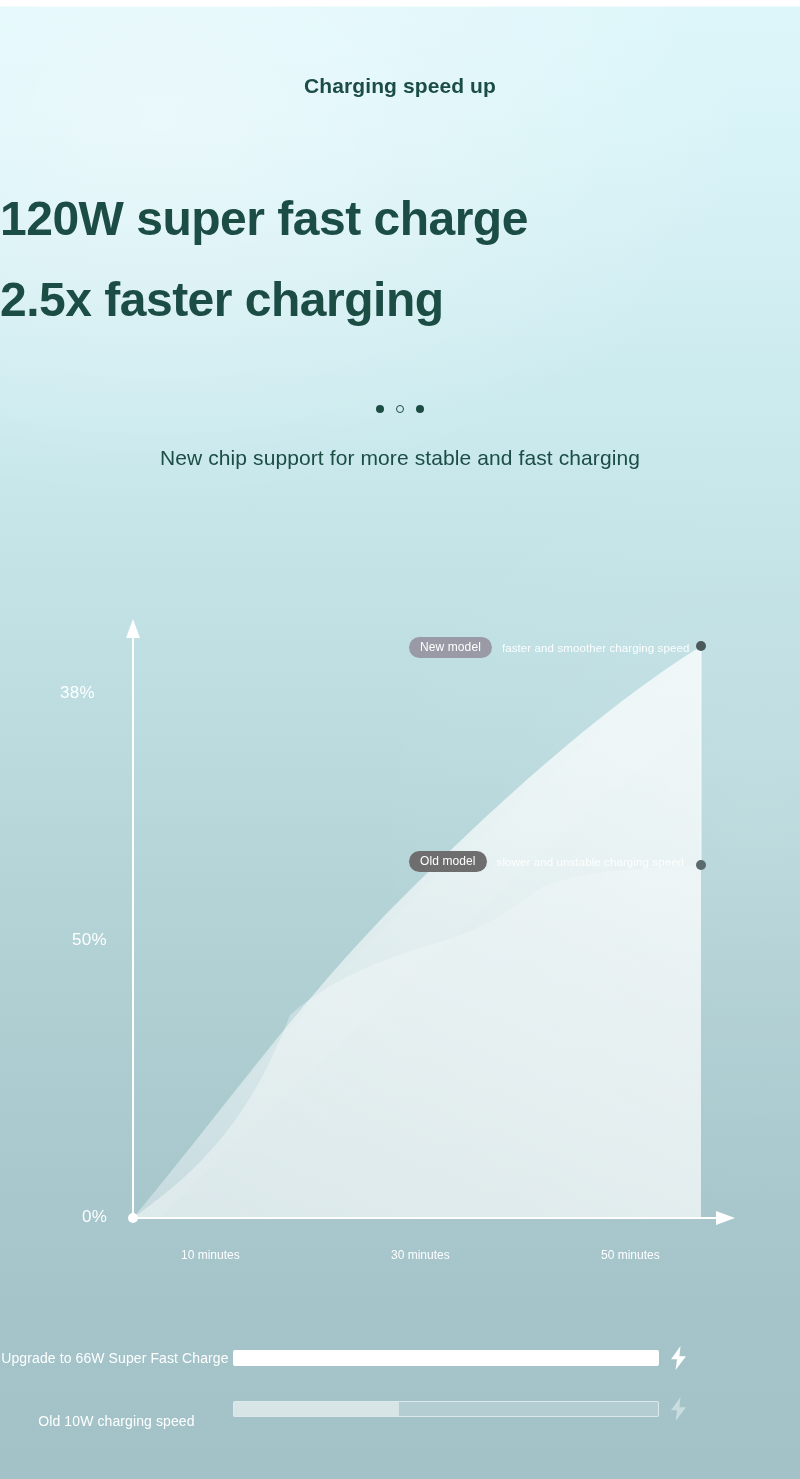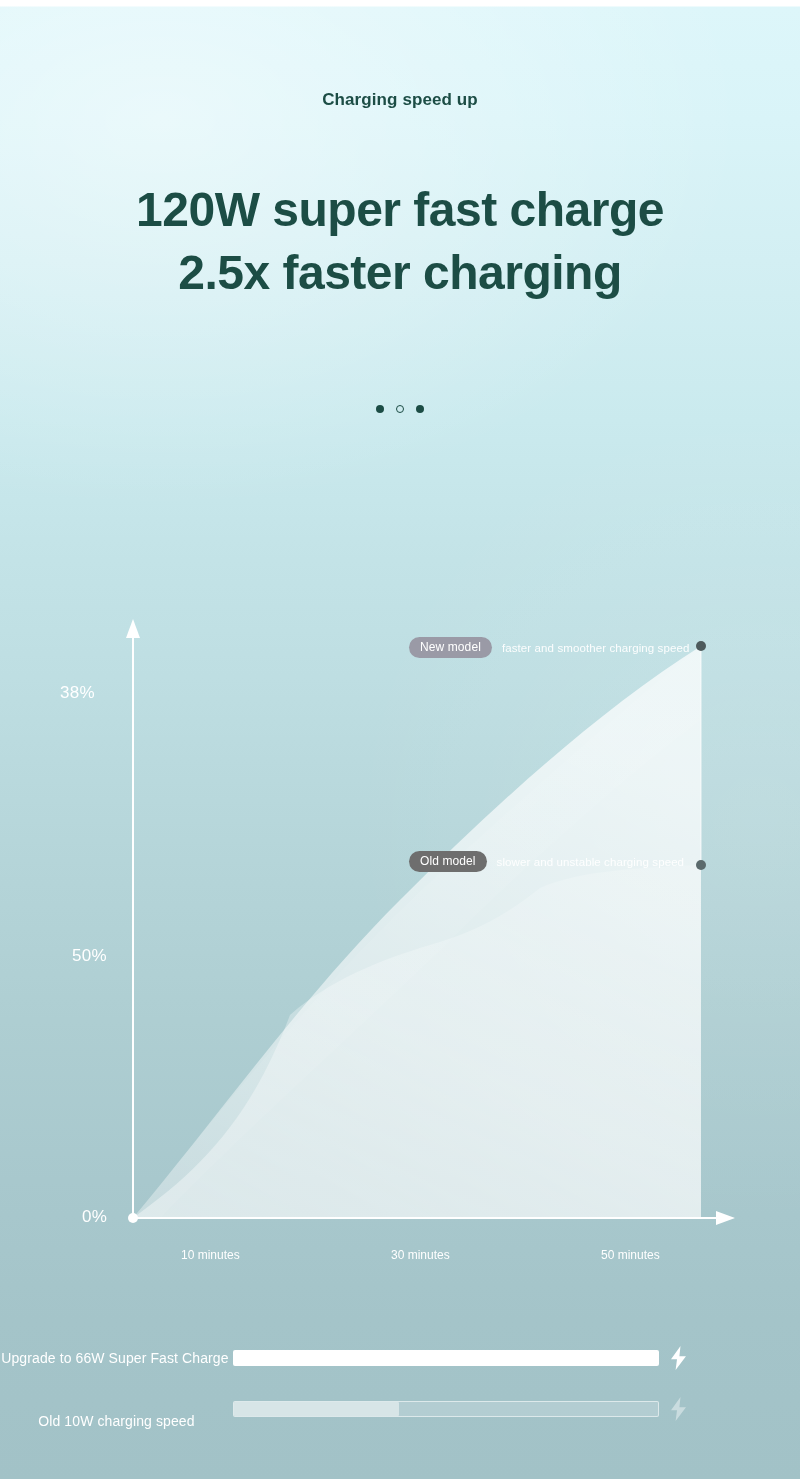--- a/index.html
+++ b/index.html
@@ -36,34 +36,33 @@
     content:"";
     position:absolute; inset:0;
     background:
       radial-gradient(ellipse 900px 600px at 20% 8%, rgba(255,255,255,.45), rgba(255,255,255,0) 65%),
       radial-gradient(ellipse 700px 700px at 95% 55%, rgba(255,255,255,.10), rgba(255,255,255,0) 60%);
     pointer-events:none;
   }
 
   
   .eyebrow{
-    position:absolute; left:0; right:0; top:90px;
+    position:absolute; left:0; right:0; top:74px;
     text-align:center;
-    font-size:17px;
+    font-size:21px;
     font-weight:700;
     letter-spacing:.1px;
     color:#1c4d45;
   }
   .headline{
     position:absolute; left:0; right:0; top:178px;
-    text-align:center;
     color:#1c4d45;
     font-size:48px;
     font-weight:700;
-    line-height:63px;
+    line-height:81px;
     letter-spacing:-.5px;
     white-space:pre-line;
   }
 
   
   .dots{
     position:absolute; left:0; right:0; top:405px;
     display:flex; justify-content:center; align-items:center; gap:12px;
   }
   .dot{ width:8px; height:8px; border-radius:50%; background:#1c4d45; }
@@ -84,21 +83,21 @@
     width:800px; height:700px;
   }
   .axis-label{
     position:absolute;
     color:#ffffff;
     font-size:17px;
     letter-spacing:.3px;
     white-space:nowrap;
   }
   .ylab-100{ left:60px; top:683px; }
-  .ylab-50 { left:72px; top:930px;margin-top:16px; }
+  .ylab-50 { left:72px; top:930px; }
   .ylab-0  { left:82px; top:1207px; }
   .xlab{ position:absolute; color:#ffffff; font-size:12px; top:1248px; white-space:nowrap; }
   .xlab-10{ left:181px; }
   .xlab-20{ left:391px; }
   .xlab-30{ left:601px; }
 
   
   .annot{
     position:absolute;
     display:flex; align-items:center; gap:10px;
@@ -175,20 +174,21 @@
   <div class="eyebrow">Charging speed up</div>
   <div class="headline">120W super fast charge
 2.5x faster charging</div>
 
   <div class="dots">
     <span class="dot"></span>
     <span class="dot hollow"></span>
     <span class="dot"></span>
   </div>
 
+  <div class="subtitle">New chip support for more stable and fast charging</div>
 
   <svg id="chart" viewBox="0 0 800 700" width="800" height="700" preserveAspectRatio="none">
     <defs>
       <linearGradient id="gradNew" x1="0" y1="1" x2="0.55" y2="0">
         <stop offset="0%" stop-color="#ffffff" stop-opacity="0.30"></stop>
         <stop offset="45%" stop-color="#ffffff" stop-opacity="0.55"></stop>
         <stop offset="100%" stop-color="#ffffff" stop-opacity="0.72"></stop>
       </linearGradient>
       <linearGradient id="gradOld" x1="0" y1="1" x2="0.7" y2="0.1">
         <stop offset="0%" stop-color="#ffffff" stop-opacity="0.42"></stop>

